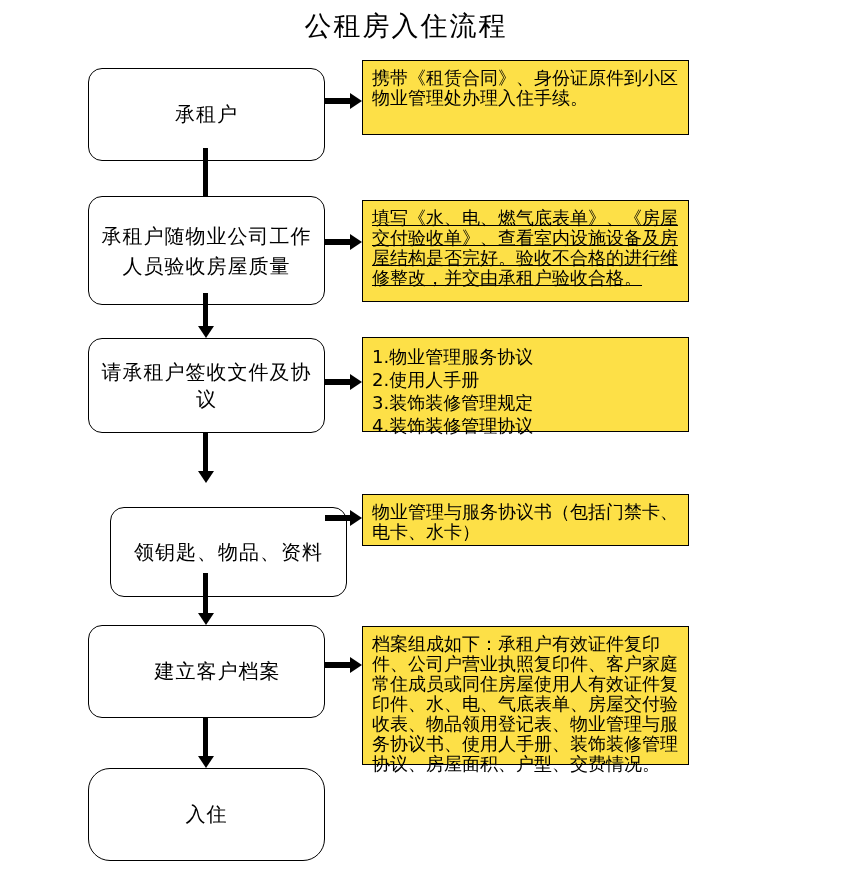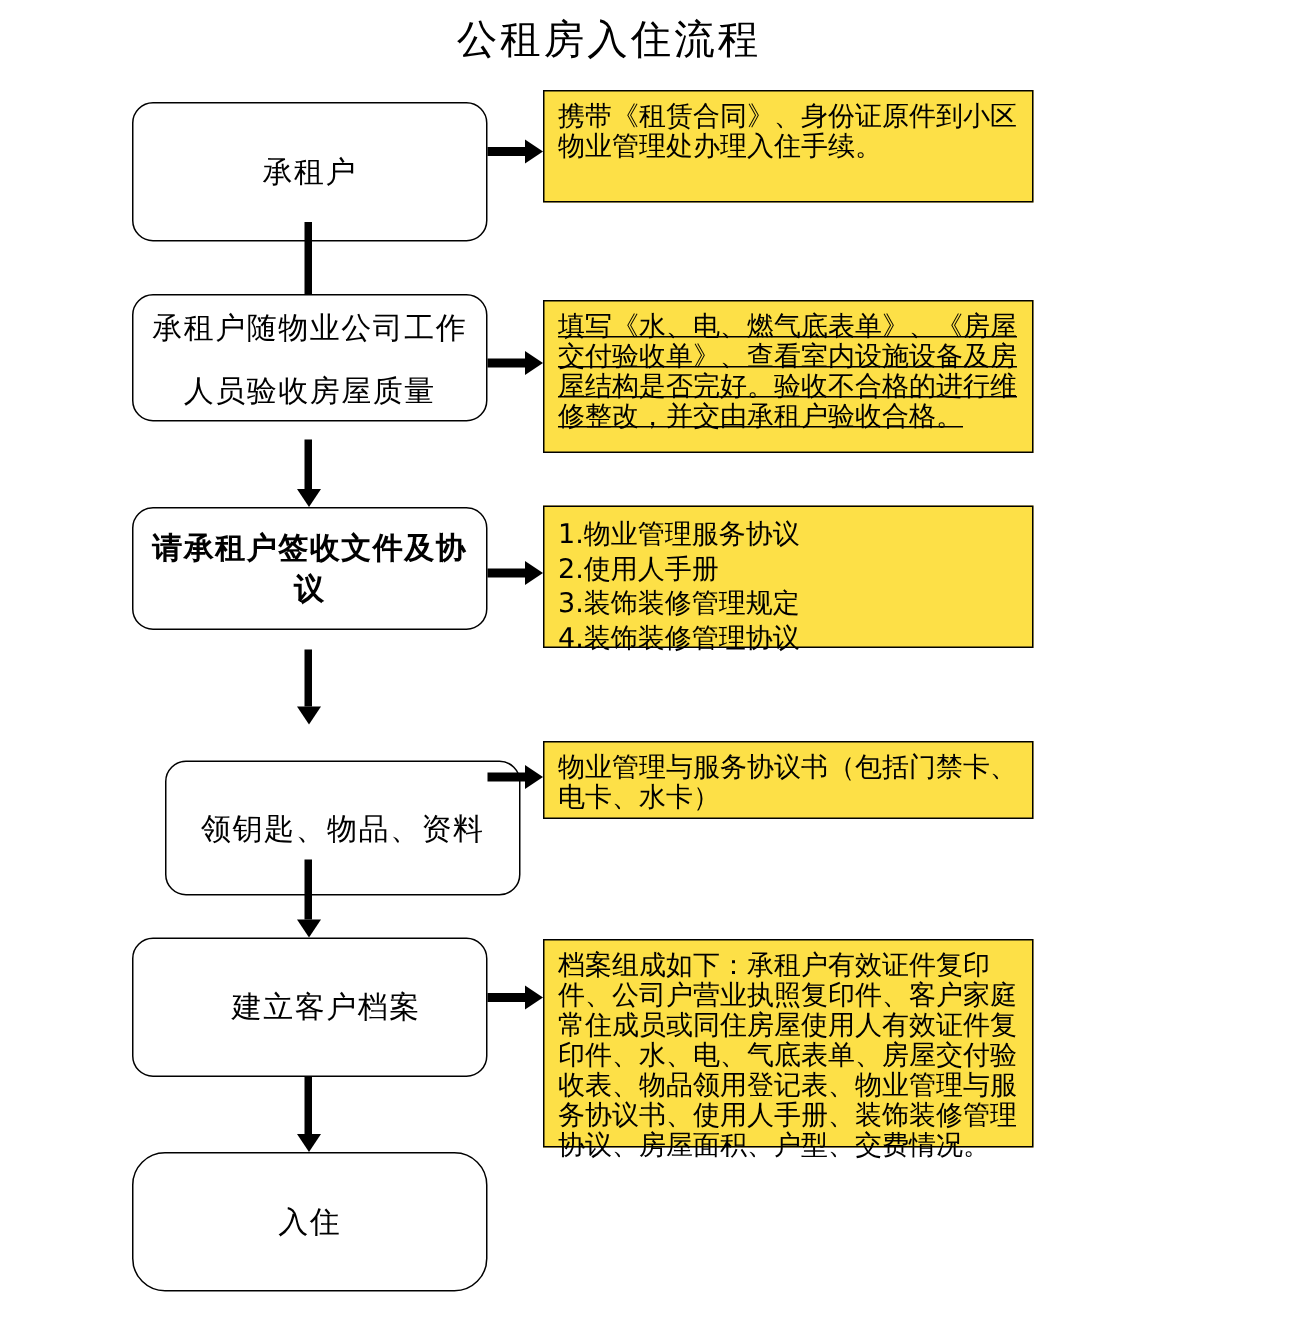--- a/index.html
+++ b/index.html
@@ -39,22 +39,22 @@
     background: #ffffff;
     display: flex;
     align-items: center;
     justify-content: center;
     text-align: center;
     font-size: 20px;
     letter-spacing: 1px;
     padding: 0 6px;
   }
   .s0 { top: 55px;  height: 93px; margin-top: 13px; }
-  .s1 { top: 196px; height: 85px; line-height: 42px; }
-  .s2 { top: 338px; height: 82px; font-weight: bold; }
+  .s1 { top: 196px; height: 109px; line-height: 30px; }
+  .s2 { top: 338px; height: 95px; }
   .s3 { top: 507px; height: 90px; margin-left: 22px; }
   .s4 { top: 625px; height: 93px; padding-left: 28px; }
   .s5 { top: 768px; height: 93px; border-radius: 22px; }
 
   
   .note {
     position: absolute;
     left: 362px;
     width: 327px;
     box-sizing: border-box;

